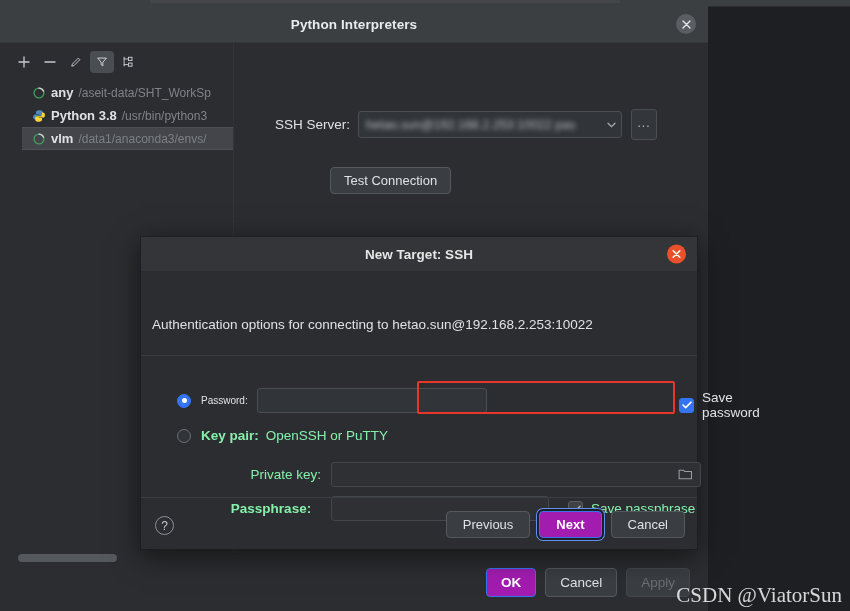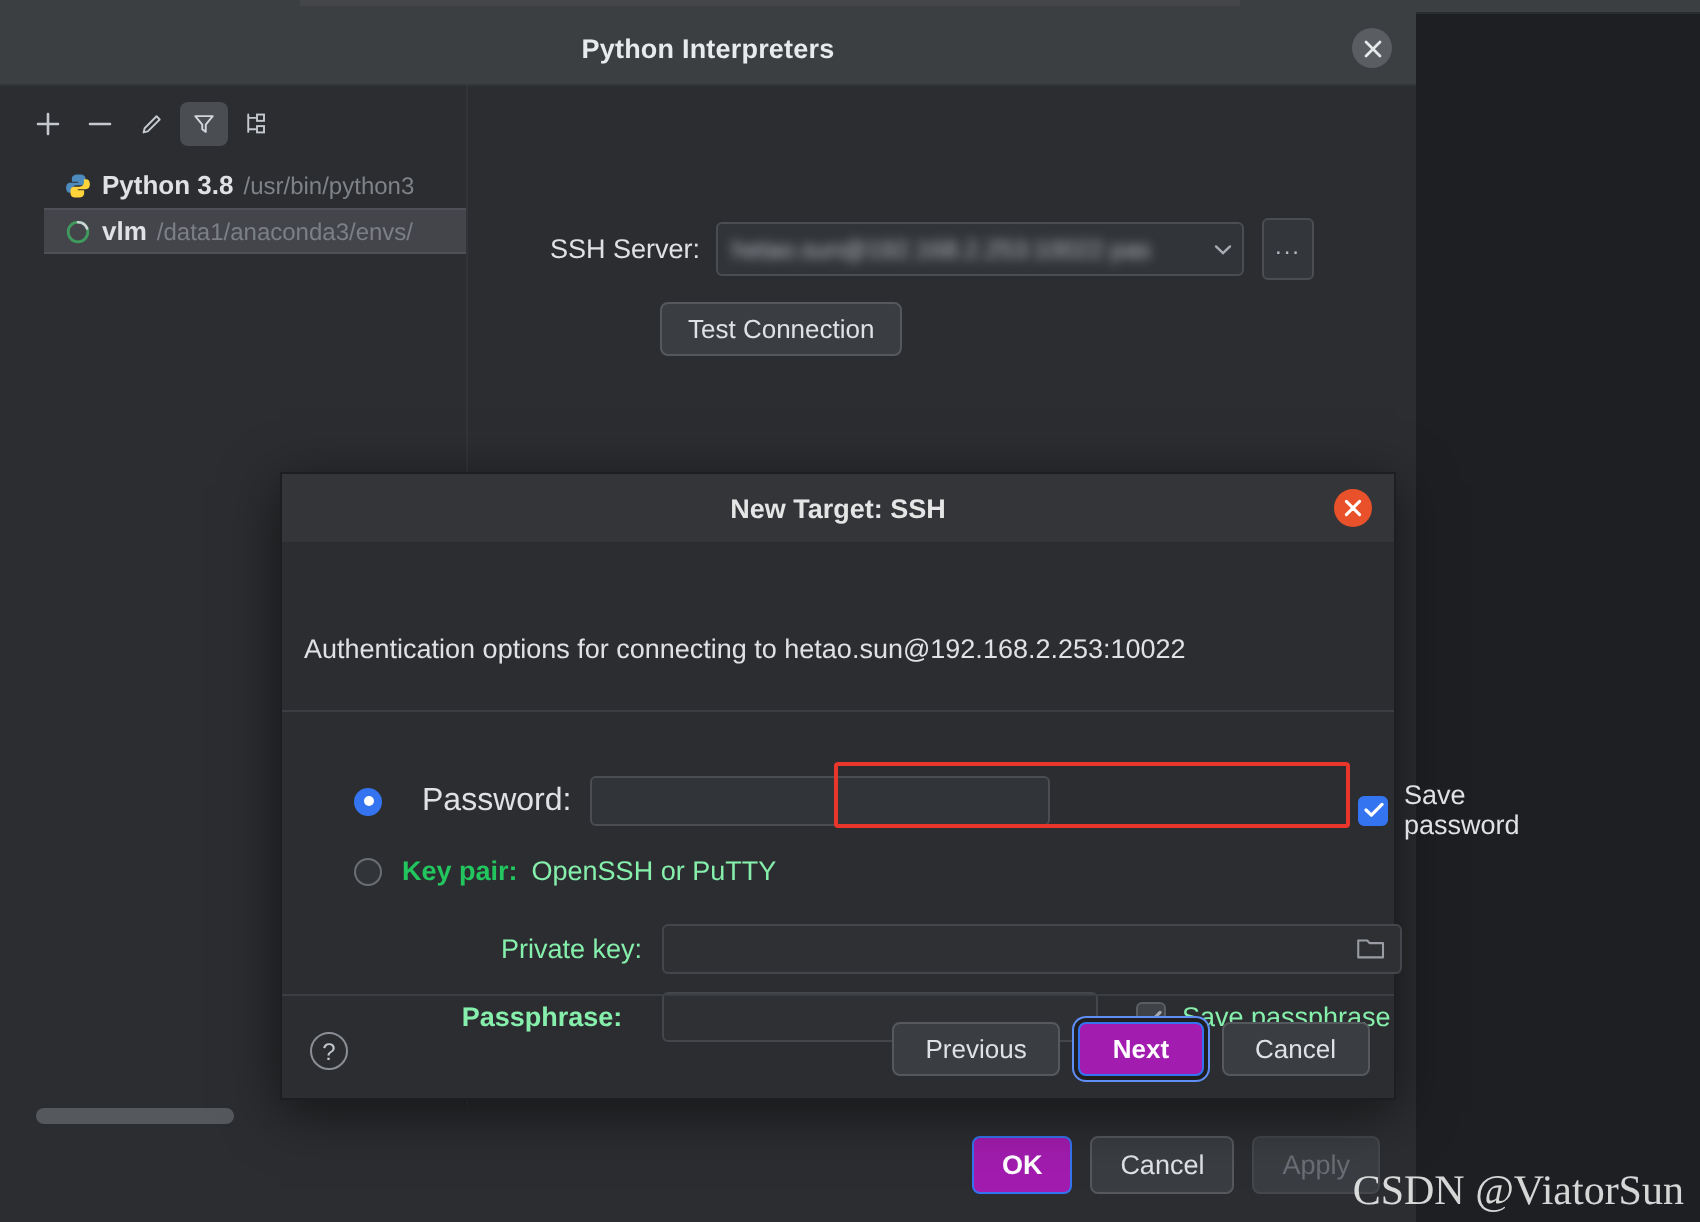--- a/index.html
+++ b/index.html
@@ -360,21 +360,21 @@
     align-items: center;
     justify-content: center;
     cursor: pointer;
   }
   .checkbox.checked { background: #3574f0; border-color: #3574f0; }
   .checkbox.checked.disabled { background: #3f4246; border-color: #5a5d62; }
   .checkbox svg { display: block; }
 
   .row-flex { display: flex; align-items: center; position: absolute; }
   .muted { color: #86efac; }
-  .muted-strong { color: #22c55e; }
+  .muted-strong { color: #86efac; }
 
   .pw-highlight {
     position: absolute;
     border: 2px solid #e8362b;
     border-radius: 2px;
     pointer-events: none;
     z-index: 5;
   }
 
   .help-btn {
@@ -459,20 +459,28 @@
           <svg width="15" height="14" viewBox="0 0 16 16">
             <path d="M3 2.5 V12.5 M3 4.5 H7 M3 11 H7" stroke="#c5c9cf" stroke-width="1.1" fill="none" stroke-linecap="round"></path>
             <rect x="8" y="2.6" width="4" height="3.6" fill="none" stroke="#c5c9cf" stroke-width="1.1"></rect>
             <rect x="8" y="9.2" width="4" height="3.6" fill="none" stroke="#c5c9cf" stroke-width="1.1"></rect>
           </svg>
         </div>
       </div>
 
       <div class="interp-list">
 
+        <div class="interp-row">
+          <svg class="interp-icon" viewBox="0 0 16 16">
+            <circle cx="8" cy="8" r="5.6" fill="none" stroke="#3f9a5d" stroke-width="1.6"></circle>
+            <path d="M8 2.4 A5.6 5.6 0 0 1 13.2 6" fill="none" stroke="#cfd3d8" stroke-width="1.5" stroke-linecap="round"></path>
+          </svg>
+          <span class="interp-name">any</span>
+          <span class="interp-path">/aseit-data/SHT_WorkSp</span>
+        </div>
 
         <div class="interp-row">
           <svg class="interp-icon" viewBox="0 0 16 16">
             <path d="M7.9 1.4 C5.6 1.4 4.5 2.3 4.5 3.9 V5.6 H8.1 V6.2 H3.6 C2.1 6.2 1.2 7.2 1.2 9 C1.2 10.8 2 11.9 3.5 11.9 H4.6 V10.1 C4.6 8.6 5.7 7.6 7.2 7.6 H10.2 C11.4 7.6 12.3 6.8 12.3 5.6 V3.9 C12.3 2.4 11.2 1.4 9.6 1.4 Z" fill="#4b8bbe"></path>
             <path d="M8.1 14.6 C10.4 14.6 11.5 13.7 11.5 12.1 V10.4 H7.9 V9.8 H12.4 C13.9 9.8 14.8 8.8 14.8 7 C14.8 5.2 14 4.1 12.5 4.1 H11.4 V5.9 C11.4 7.4 10.3 8.4 8.8 8.4 H5.8 C4.6 8.4 3.7 9.2 3.7 10.4 V12.1 C3.7 13.6 4.8 14.6 6.4 14.6 Z" fill="#ffd43b"></path>
           </svg>
           <span class="interp-name">Python 3.8</span>
           <span class="interp-path">/usr/bin/python3</span>
         </div>
 
@@ -498,21 +506,21 @@
           <span class="combo-value">hetao.sun@192.168.2.253:10022 pas</span>
           <span class="combo-arrow">
             <svg width="9" height="6" viewBox="0 0 9 6">
               <path d="M1 1.2 L4.5 4.6 L8 1.2" fill="none" stroke="#a9adb3" stroke-width="1.2" stroke-linecap="round"></path>
             </svg>
           </span>
         </div>
         <div class="ellipsis-btn">...</div>
       </div>
 
-      <div class="form-row" style="top:108px; left:97px;">
+      <div class="form-row" style="top:124px; left:97px;">
         <button class="btn">Test Connection</button>
       </div>
 
 
     </div>
 
     <div class="bottom-bar">
       <button class="btn primary">OK</button>
       <button class="btn">Cancel</button>
       <button class="btn disabled">Apply</button>
@@ -532,21 +540,21 @@
       <div class="modal-body">
 
         <div class="modal-desc">Authentication options for connecting to hetao.sun@192.168.2.253:10022</div>
 
         <div class="divider" style="top:83px;"></div>
 
         <div class="auth-area">
 
           <div class="row-flex" style="top:28px; left:36px;">
             <span class="radio checked"></span>
-            <span style="margin-left:20px; font-size:16px;">Password:</span>
+            <span style="margin-left:10px; font-size:10px;">Password:</span>
             <input class="text-input" style="margin-left: 9px; width: 230px; height: 25px; color: rgb(223, 225, 229); font-family: &quot;Liberation Sans&quot;, sans-serif; font-size: 13px; padding: 0px 6px;" type="password" value="">
           </div>
           <div class="pw-highlight" style="left:276px; top:21px; width:254px; height:29px;"></div>
 
           <div class="row-flex" style="top:30px; left:538px;">
             <span class="checkbox checked">
               <svg width="10" height="8" viewBox="0 0 10 8">
                 <path d="M1 4 L3.7 6.6 L9 1.2" fill="none" stroke="#ffffff" stroke-width="1.6" stroke-linecap="round" stroke-linejoin="round"></path>
               </svg>
             </span>

